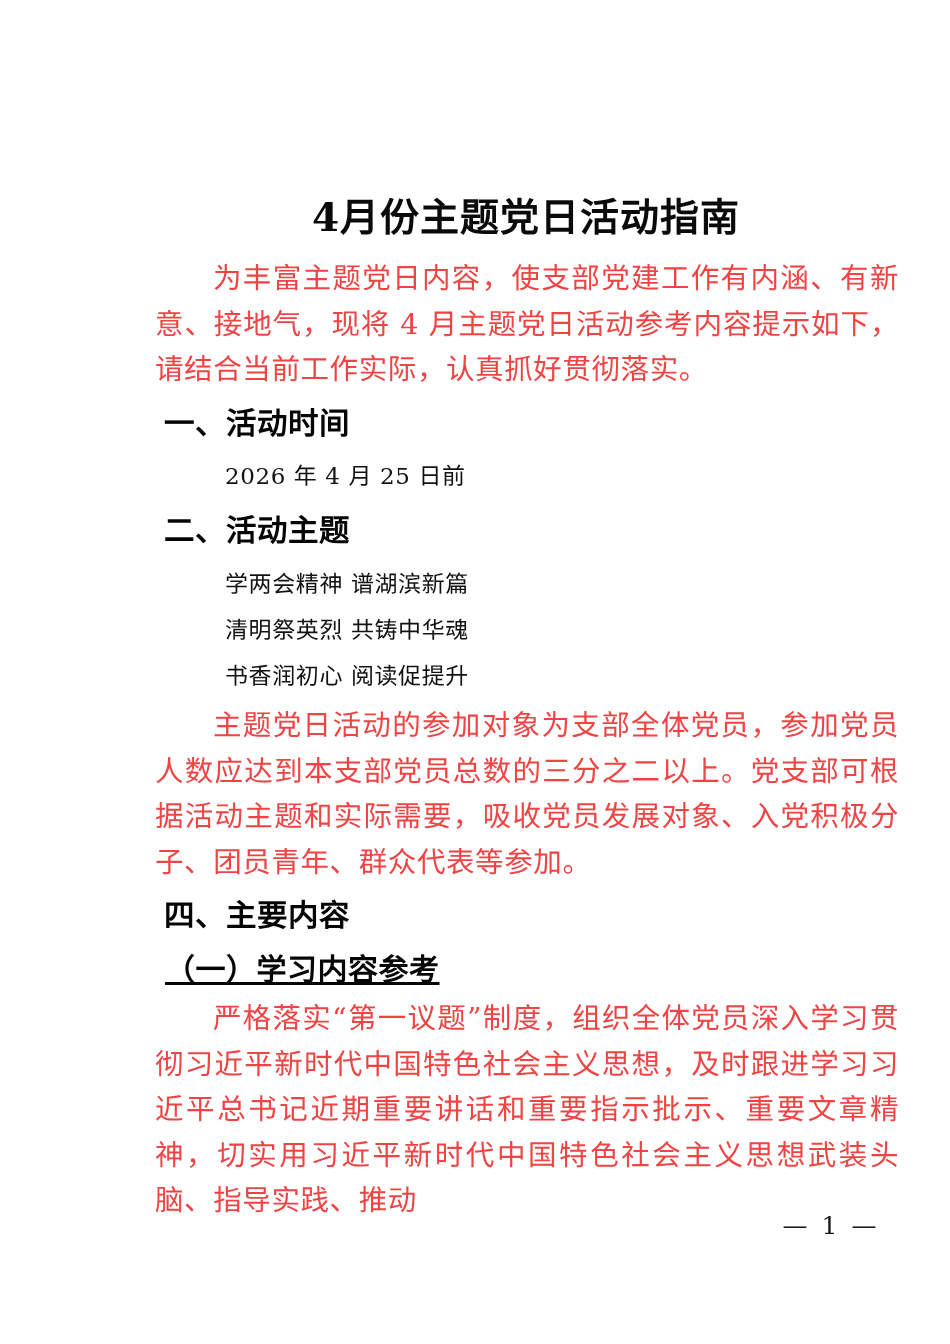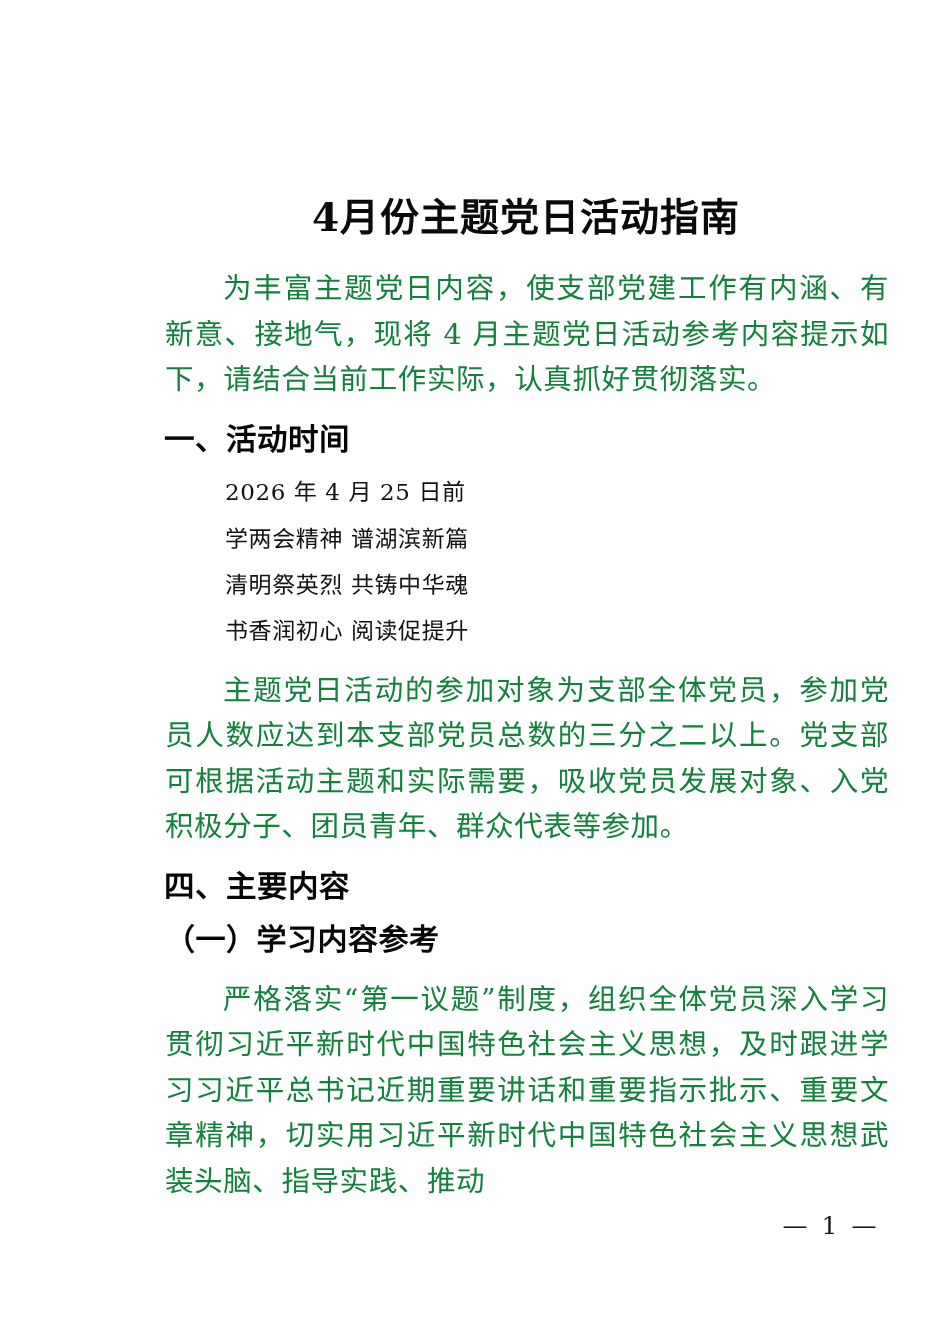--- a/index.html
+++ b/index.html
@@ -46,22 +46,22 @@
   }
 
   
   .para {
     font-family: "DejaVu Serif", "Liberation Serif", serif;
     font-size: 28.5px;
     line-height: 45.5px;
     text-align: justify;
     text-justify: inter-character;
     text-indent: 58px;
-    margin: 14px;
-    color: #15803d;
+    margin: 4px;
+    color: #ef4444;
     letter-spacing: 0.6px;
     font-style: italic;
     transform: skewX(0deg);
   }
   
   .kai {
     font-style: normal;
     font-family: "DejaVu Serif", "Liberation Serif", serif;
     font-weight: 400;
   }
@@ -83,20 +83,21 @@
   .h2-sec {
     font-family: "DejaVu Serif", "Liberation Serif", serif;
     font-weight: bold;
     font-size: 30px;
     line-height: 45.5px;
     margin: 0;
     padding-left: 14px;
     letter-spacing: 0.5px;
     color: #060606;
     white-space: nowrap;
+    text-decoration: underline;
   }
 
   
   .line-indent {
     font-family: "DejaVu Serif", "Liberation Serif", serif;
     font-size: 23px;
     line-height: 45.5px;
     margin: 0;
     padding-left: 74px;
     letter-spacing: 0.6px;
@@ -128,20 +129,21 @@
 
   <h1 class="doc-title">4月份主题党日活动指南</h1>
 
   <div class="body-flow">
 
     <p class="para kai">为丰富主题党日内容，使支部党建工作有内涵、有新意、接地气，现将 4 月主题党日活动参考内容提示如下，请结合当前工作实际，认真抓好贯彻落实。</p>
 
     <h2 class="h1-sec">一、活动时间</h2>
     <p class="line-indent">2026 年 4 月 25 日前</p>
 
+    <h2 class="h1-sec">二、活动主题</h2>
     <p class="line-indent tight">学两会精神  谱湖滨新篇</p>
     <p class="line-indent tight">清明祭英烈  共铸中华魂</p>
     <p class="line-indent tight">书香润初心  阅读促提升</p>
 
     <p class="para kai">主题党日活动的参加对象为支部全体党员，参加党员人数应达到本支部党员总数的三分之二以上。党支部可根据活动主题和实际需要，吸收党员发展对象、入党积极分子、团员青年、群众代表等参加。</p>
 
     <h2 class="h1-sec">四、主要内容</h2>
     <h3 class="h2-sec">（一）学习内容参考</h3>
     <p class="para kai">严格落实“第一议题”制度，组织全体党员深入学习贯彻习近平新时代中国特色社会主义思想，及时跟进学习习近平总书记近期重要讲话和重要指示批示、重要文章精神，切实用习近平新时代中国特色社会主义思想武装头脑、指导实践、推动</p>
 

